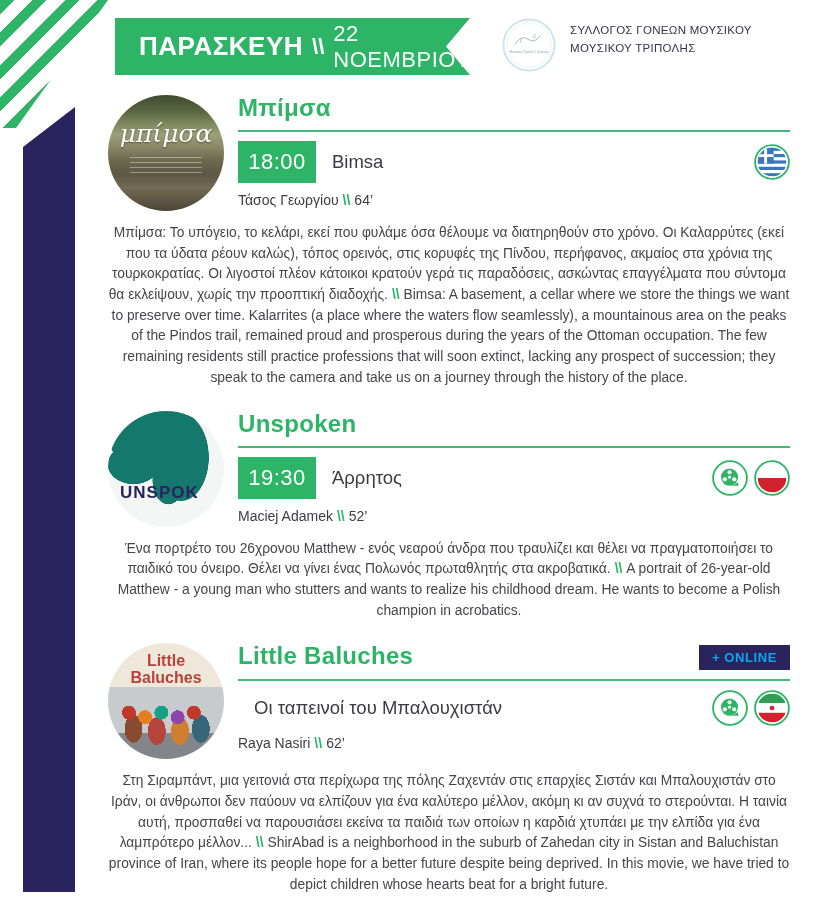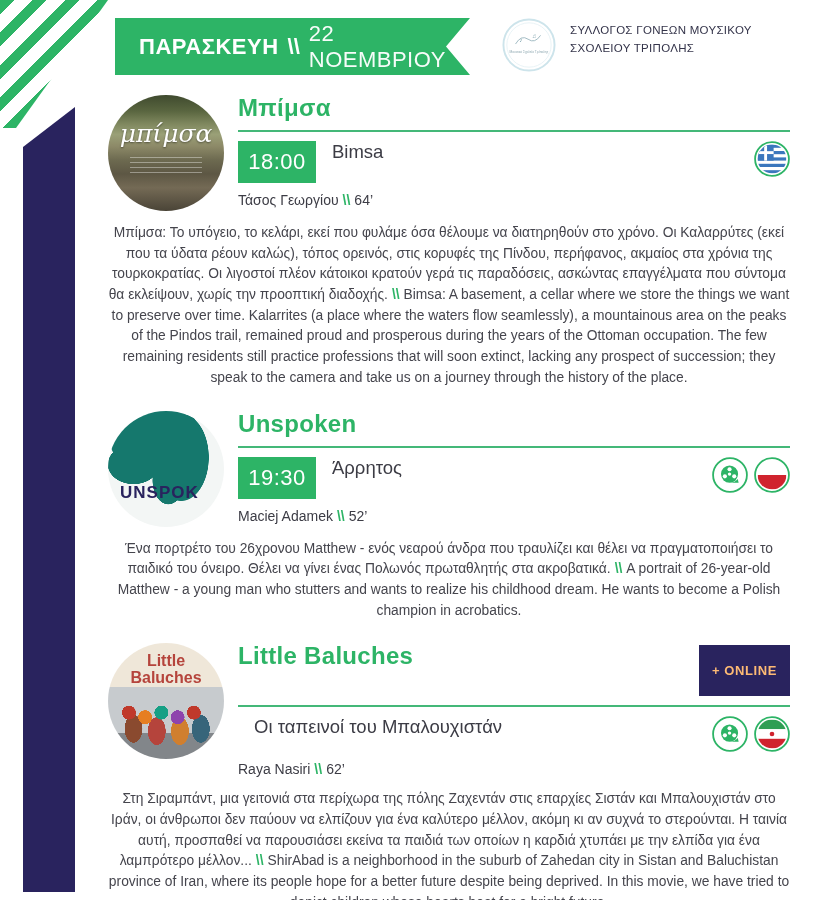--- a/index.html
+++ b/index.html
@@ -20,21 +20,21 @@
   }
 
   
   header { position:relative; height:95px; }
   .banner {
     position:absolute; left:115px; top:18px; width:355px; height:57px;
     background:#2db466; color:#fff;
     clip-path:polygon(0 0, 100% 0, calc(100% - 24px) 50%, 100% 100%, 0 100%);
     display:flex; align-items:center; padding-left:24px; gap:9px;
   }
-  .banner .day { font-size:22px; font-weight:700; letter-spacing:.5px; }
+  .banner .day { font-size:26px; font-weight:700; letter-spacing:.5px; }
   .banner .bsep { font-size:22px; font-weight:700; }
   .banner .date { font-size:22px; font-weight:400; color:rgba(255,255,255,.96); letter-spacing:.5px; }
 
   .org-logo { position:absolute; left:502px; top:18px; }
   .coorg { position:absolute; left:570px; top:22px; width:235px; color:#34344a;
            font-size:11.5px; line-height:1.55; letter-spacing:.3px; }
   .coorg .coorg-title { font-weight:700; }
 
   
   main { padding:0 30px 0 108px; }
@@ -90,25 +90,25 @@
   }
   .poster-baluches .poster-word {
     position:absolute; top:10px; width:100%; text-align:center;
     color:#b5443c; font-weight:700; font-size:16px; line-height:1.05; z-index:2;
   }
 
   .film-info { flex:1; min-width:0; }
   .title-row { display:flex; justify-content:space-between; align-items:flex-start; }
   .film-title { color:#2db466; font-size:24px; font-weight:700; letter-spacing:.3px; line-height:1.1; }
   .online-badge {
-    background:#29235e; color:#fdba74; font-size:13px; font-weight:700;
-    letter-spacing:.6px; padding:18px 13px; margin-top:2px;
+    background:#29235e; color:#0ea5e9; font-size:13px; font-weight:700;
+    letter-spacing:.6px; padding:5px 13px; margin-top:2px;
   }
   .rule { height:2px; background:#44b878; margin-top:9px; }
-  .time-row { display:flex; align-items:flex-start; margin-top:9px; }
+  .time-row { display:flex; align-items:center; margin-top:9px; }
   .time-box {
     width:78px; height:42px; background:#2db466; color:#fff;
     font-size:22px; display:flex; align-items:center; justify-content:center;
     letter-spacing:.5px; flex:0 0 78px;
   }
   .alt-title { margin-left:16px; font-size:18.5px; color:#3c3c45; }
   .badges { margin-left:auto; display:flex; gap:6px; }
   .badges svg { width:36px; height:36px; display:block; }
   .director-row { margin-top:9px; font-size:14px; color:#3c3c45; }
   .gsep { color:#2db466; font-weight:700; padding:0 4px; }
@@ -134,21 +134,21 @@
       <circle cx="28" cy="28" r="26.5" fill="#ffffff" stroke="#cde4eb" stroke-width="2"></circle>
       <circle cx="28" cy="28" r="23" fill="none" stroke="#e8f3f6" stroke-width="1"></circle>
       <path d="M14 27 q6 -10 13 -5 t13 -4" fill="none" stroke="#9fb9c2" stroke-width="1"></path>
       <text x="18" y="25" font-size="7" fill="#7fa3ae">♪</text>
       <text x="31" y="21" font-size="6" fill="#7fa3ae">♫</text>
       <text x="28" y="36" font-size="3.4" fill="#8fa9b2" text-anchor="middle">Μουσικό Σχολείο Τρίπολης</text>
     </svg>
 
     <div class="coorg">
       <div>ΣΥΛΛΟΓΟΣ ΓΟΝΕΩΝ ΜΟΥΣΙΚΟΥ</div>
-      <div>ΣΧΟΛΕΙΟΥ ΤΡΙΠΟΛΗΣ</div>
+      <div>ΜΟΥΣΙΚΟΥ ΤΡΙΠΟΛΗΣ</div>
     </div>
   </header>
 
   <main>
 
     <section class="film">
       <div class="film-head">
         <div class="poster poster-bimsa">
           <span class="poster-word">μπίμσα</span>
           <span class="credits"></span>

